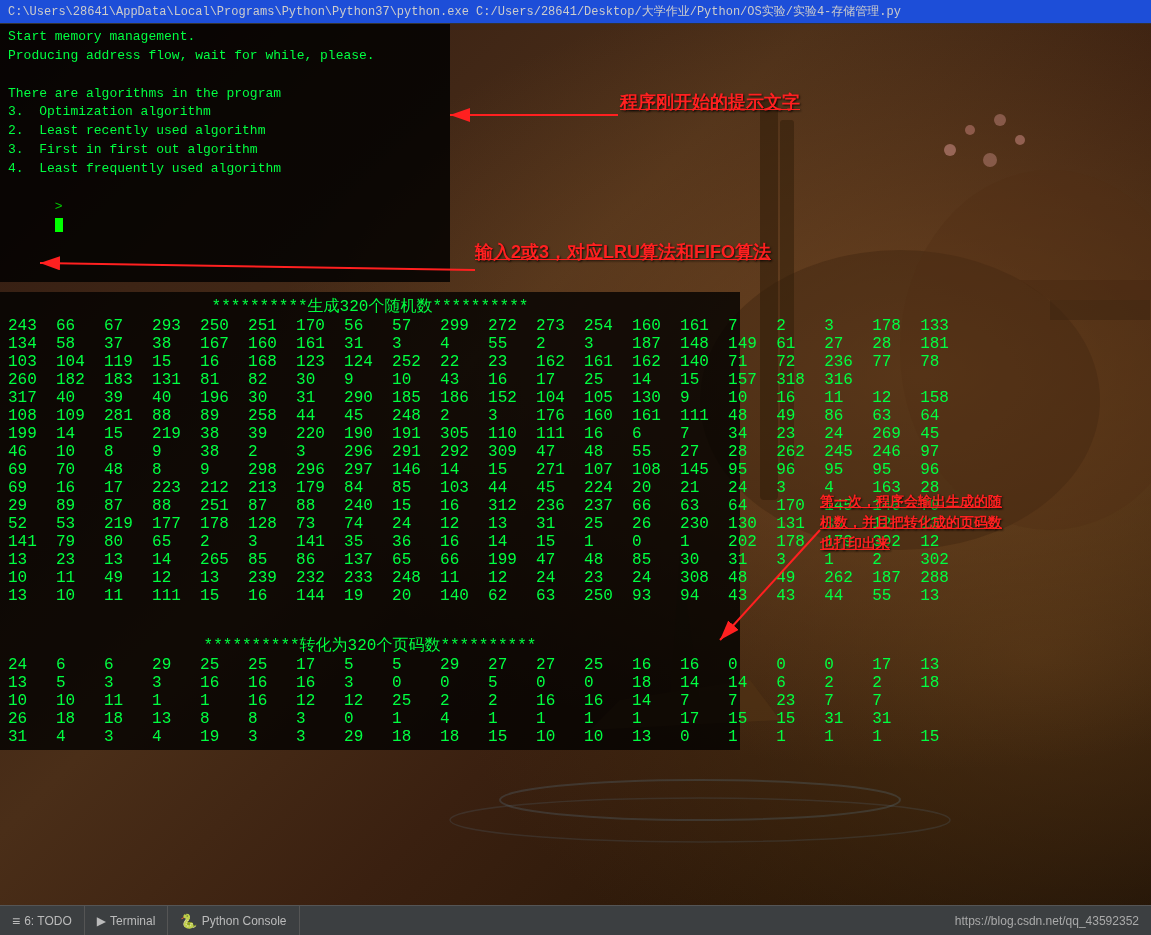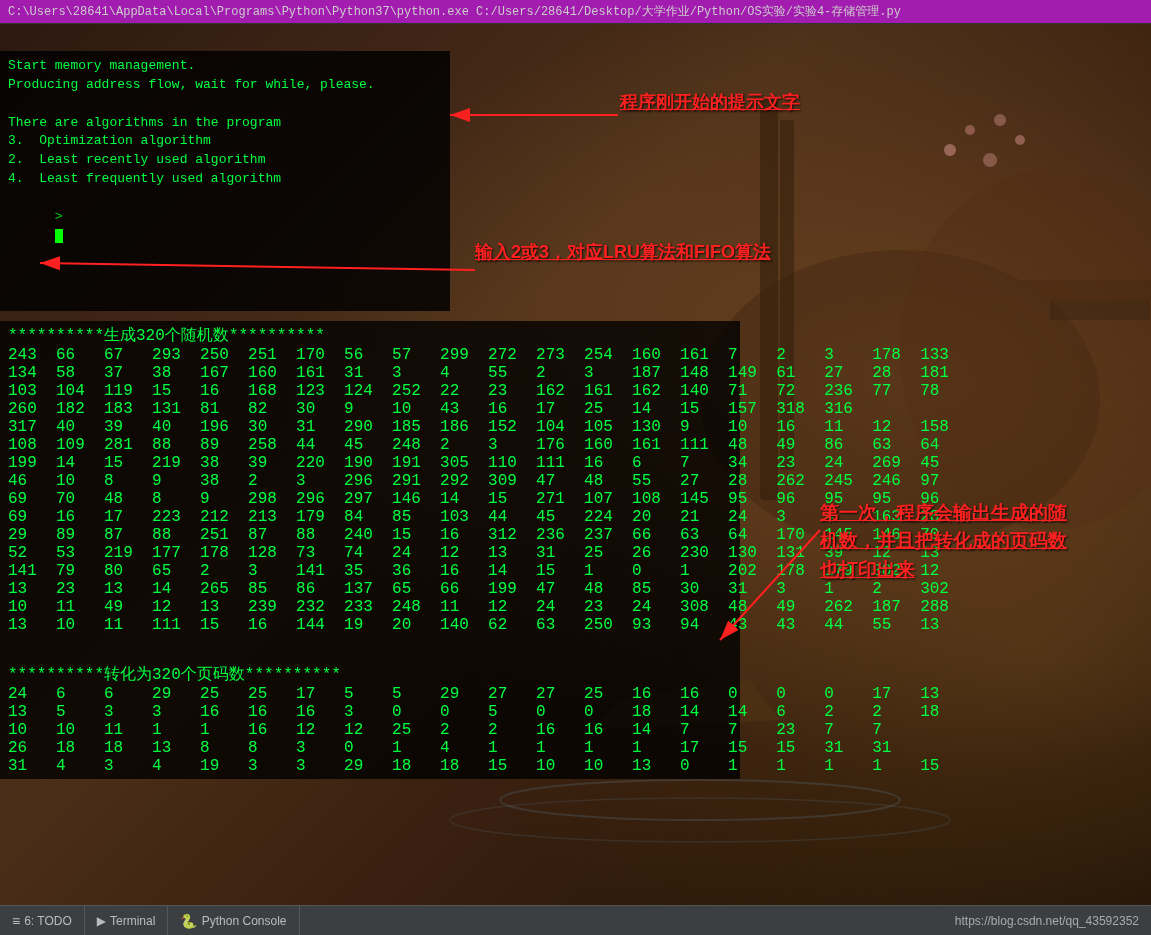--- a/index.html
+++ b/index.html
@@ -28,21 +28,21 @@
       position: absolute;
       top: 0; left: 0; right: 0; bottom: 0;
       z-index: 1;
       pointer-events: none;
     }
 
     
     .title-bar {
       position: relative;
       z-index: 10;
-      background: #a21caf;
+      background: #1d4ed8;
       color: #cccccc;
       font-size: 12px;
       padding: 3px 8px;
       white-space: nowrap;
       overflow: hidden;
       text-overflow: ellipsis;
       border-bottom: 1px solid #333;
     }
 
     
@@ -67,21 +67,20 @@
     
     .main-area {
       position: absolute;
       top: 22px;
       left: 0;
       right: 0;
       bottom: 30px;
       z-index: 5;
       display: flex;
       flex-direction: column;
-      margin-top: 29px;
     }
 
     
     .annotation {
       position: absolute;
       z-index: 20;
       color: #ff2020;
       font-size: 18px;
       font-weight: bold;
       font-family: 'Microsoft YaHei', SimHei, sans-serif;
@@ -210,29 +209,30 @@
 
 <div class="main-area">
 
   <div class="console-area">
     <span class="console-line green-text">Start memory management.</span>
     <span class="console-line green-text">Producing address flow, wait for while, please.</span>
     <span class="console-line">&nbsp;</span>
     <span class="console-line green-text">There are algorithms in the program</span>
     <span class="console-line green-text">3.  Optimization algorithm</span>
     <span class="console-line green-text">2.  Least recently used algorithm</span>
+    <span class="console-line green-text">3.  First in first out algorithm</span>
     <span class="console-line green-text">4.  Least frequently used algorithm</span>
 
     <span class="console-line">
       <span class="input-prompt">&gt;</span>
       <span class="cursor-blink"></span>
     </span>
   </div>
 
-  <div style="position: absolute; top: 270px; left: 0; width: 740px; z-index: 10;">
+  <div style="position: absolute; top: 270px; left: 0; width: 740px; z-index: 10; text-align: center;">
 
     <div class="output-block">
       <span class="console-line green-text">**********生成320个随机数**********</span>
       <span class="console-line green-text">243  66   67   293  250  251  170  56   57   299  272  273  254  160  161  7    2    3    178  133</span>
       <span class="console-line green-text">134  58   37   38   167  160  161  31   3    4    55   2    3    187  148  149  61   27   28   181</span>
       <span class="console-line green-text">103  104  119  15   16   168  123  124  252  22   23   162  161  162  140  71   72   236  77   78</span>
       <span class="console-line green-text">260  182  183  131  81   82   30   9    10   43   16   17   25   14   15   157  318  316</span>
       <span class="console-line green-text">317  40   39   40   196  30   31   290  185  186  152  104  105  130  9    10   16   11   12   158</span>
       <span class="console-line green-text">108  109  281  88   89   258  44   45   248  2    3    176  160  161  111  48   49   86   63   64</span>
       <span class="console-line green-text">199  14   15   219  38   39   220  190  191  305  110  111  16   6    7    34   23   24   269  45</span>
@@ -263,21 +263,21 @@
 </div>
 
 <div class="annotation annotation-1">
   <span>程序刚开始的提示文字</span>
 </div>
 
 <div class="annotation annotation-2">
   <span>输入2或3，对应LRU算法和FIFO算法</span>
 </div>
 
-<div class="annotation annotation-3" style="white-space: pre-line; font-size: 19px; line-height: 1.5;">
+<div class="annotation annotation-3" style="white-space: pre-line; font-size: 14px; line-height: 1.5;">
   <span>第一次，程序会输出生成的随
 机数，并且把转化成的页码数
 也打印出来</span>
 </div>
 
 <svg class="arrows" viewBox="0 0 1151 935">
 
   <defs>
     <marker id="arrowhead" markerWidth="10" markerHeight="7" refX="10" refY="3.5" orient="auto">
       <polygon points="0 0, 10 3.5, 0 7" fill="#ff2020"></polygon>

